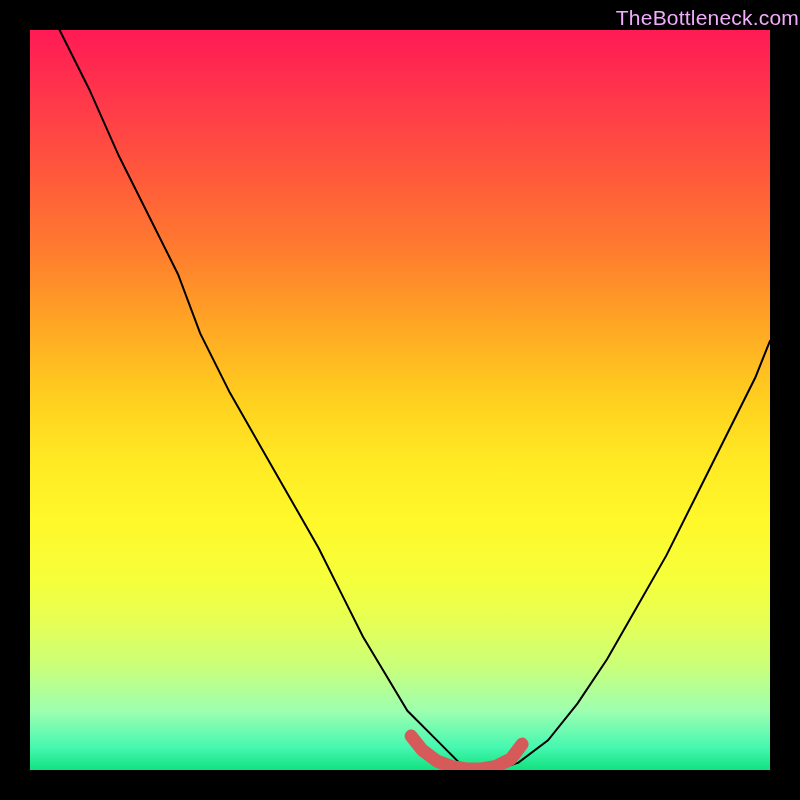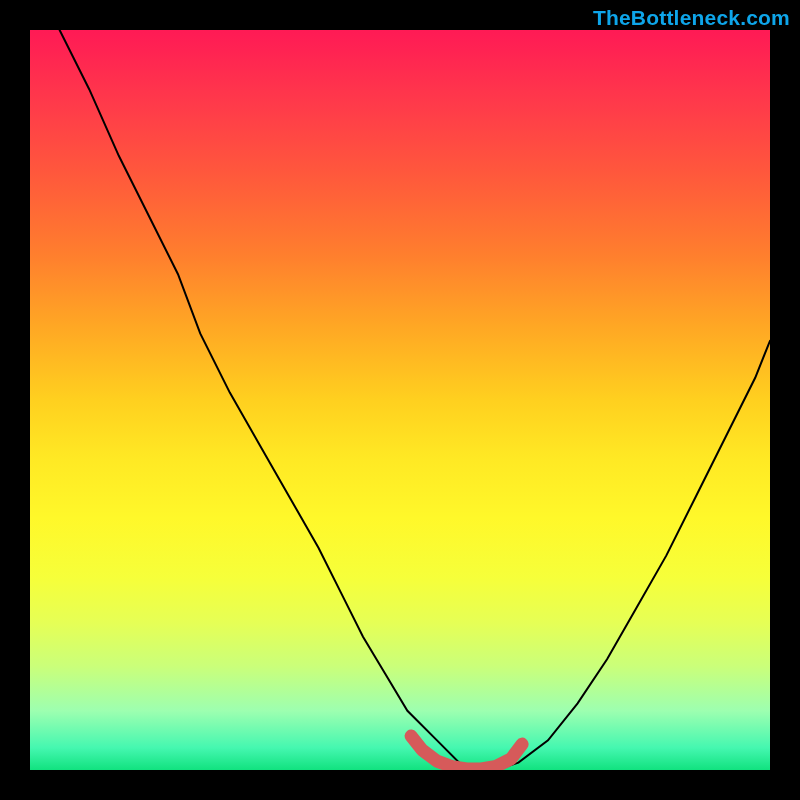--- a/index.html
+++ b/index.html
@@ -35,24 +35,24 @@
       #f6ff3a 74%,
       #e6ff55 80%,
       #caff7a 86%,
       #9dffb0 92%,
       #45f7b0 97%,
       #11e27f 100%);
   }
   .watermark {
     position: absolute;
     top: 6px;
-    right: 10px;
-    color: #0ea5e9;
+    right: 1px;
+    color: #f0abfc;
     font-size: 21px;
-    font-weight: 700;
+    font-weight: 400;
     letter-spacing: 0.2px;
   }
   svg.curve {
     position: absolute;
     left: 0;
     top: 0;
     width: 740px;
     height: 740px;
   }
 </style>

